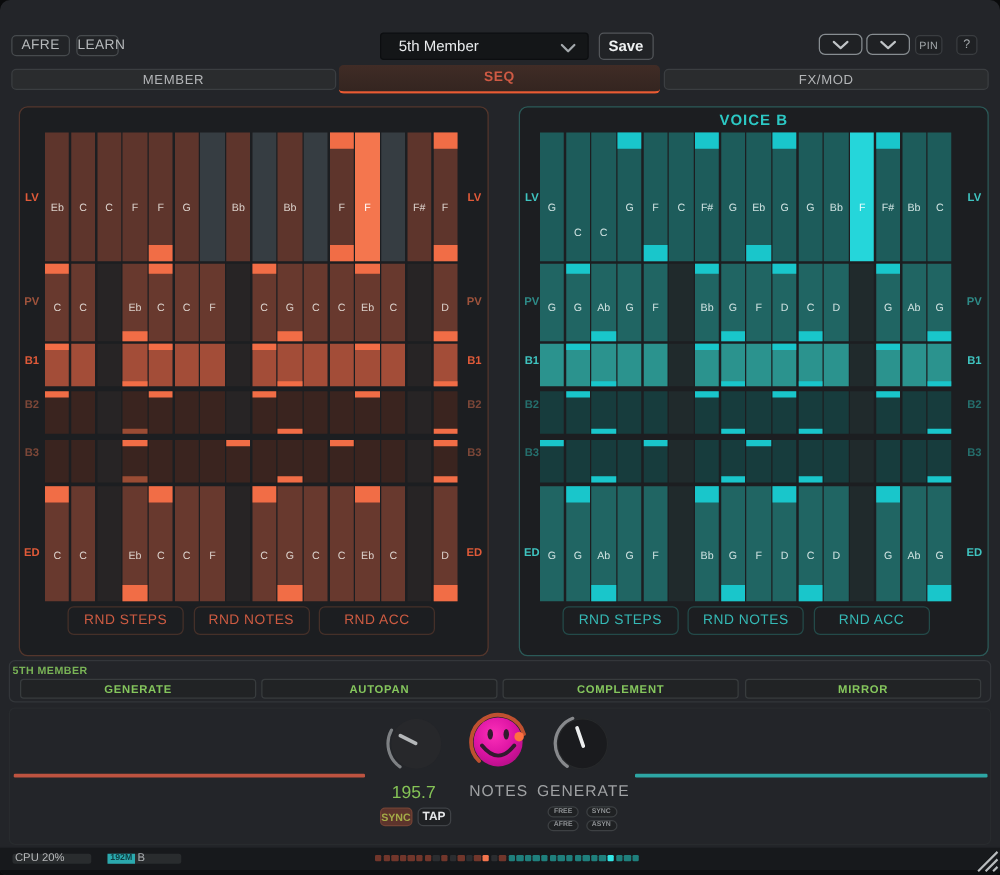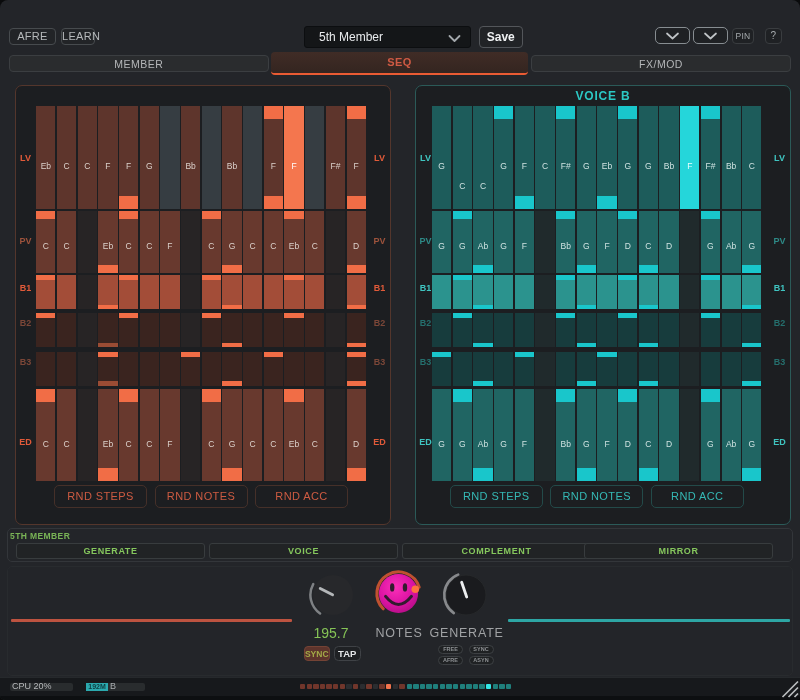--- a/index.html
+++ b/index.html
@@ -608,23 +608,23 @@
         <div class="rnd-btn" style="left: 33.7px; top: 399px; width: 93px; color: rgb(53, 185, 181); border: 1px solid rgb(35, 74, 73);">RND STEPS</div>
         <div class="rnd-btn" style="left: 134.2px; top: 399px; width: 93px; color: rgb(53, 185, 181); border: 1px solid rgb(35, 74, 73);">RND NOTES</div>
         <div class="rnd-btn" style="left: 234.7px; top: 399px; width: 93px; color: rgb(53, 185, 181); border: 1px solid rgb(35, 74, 73);">RND ACC</div>
       </div>
     </div>
 
   <div id="gen-box"></div>
   <div id="gen-label">5TH MEMBER</div>
   <div id="gen-buttons">
       <div class="gen-btn" style="left: 16px;">GENERATE</div>
-      <div class="gen-btn" style="left: 209px;">VOICE</div>
+      <div class="gen-btn" style="left: 209px;">AUTOPAN</div>
       <div class="gen-btn" style="left: 402px;">COMPLEMENT</div>
-      <div class="gen-btn" style="left: 584px;">MIRROR</div>
+      <div class="gen-btn" style="left: 596px;">MIRROR</div>
     </div>
 
   <div id="transport-box"></div>
   <div id="meter-left"></div>
   <div id="meter-right"></div>
   <svg class="abs" id="tempo-knob" style="left:308px;top:570px;" width="50" height="50" viewBox="0 0 50 50">
       <circle cx="25" cy="25" r="20" fill="#27282b"></circle>
       <path d="M 12.03717253846635 43.51283620093121 A 22.6 22.6 0 0 1 5.233594618649654 14.04330258243278" stroke="#7e8184" stroke-width="2.5" fill="none" stroke-linecap="round"></path>
       <line x1="12.25860670410634" y1="18.50793585372448" x2="24.554496737905815" y2="24.773004750130227" stroke="#b4b7b9" stroke-width="2.9" stroke-linecap="round"></line>
     </svg>

